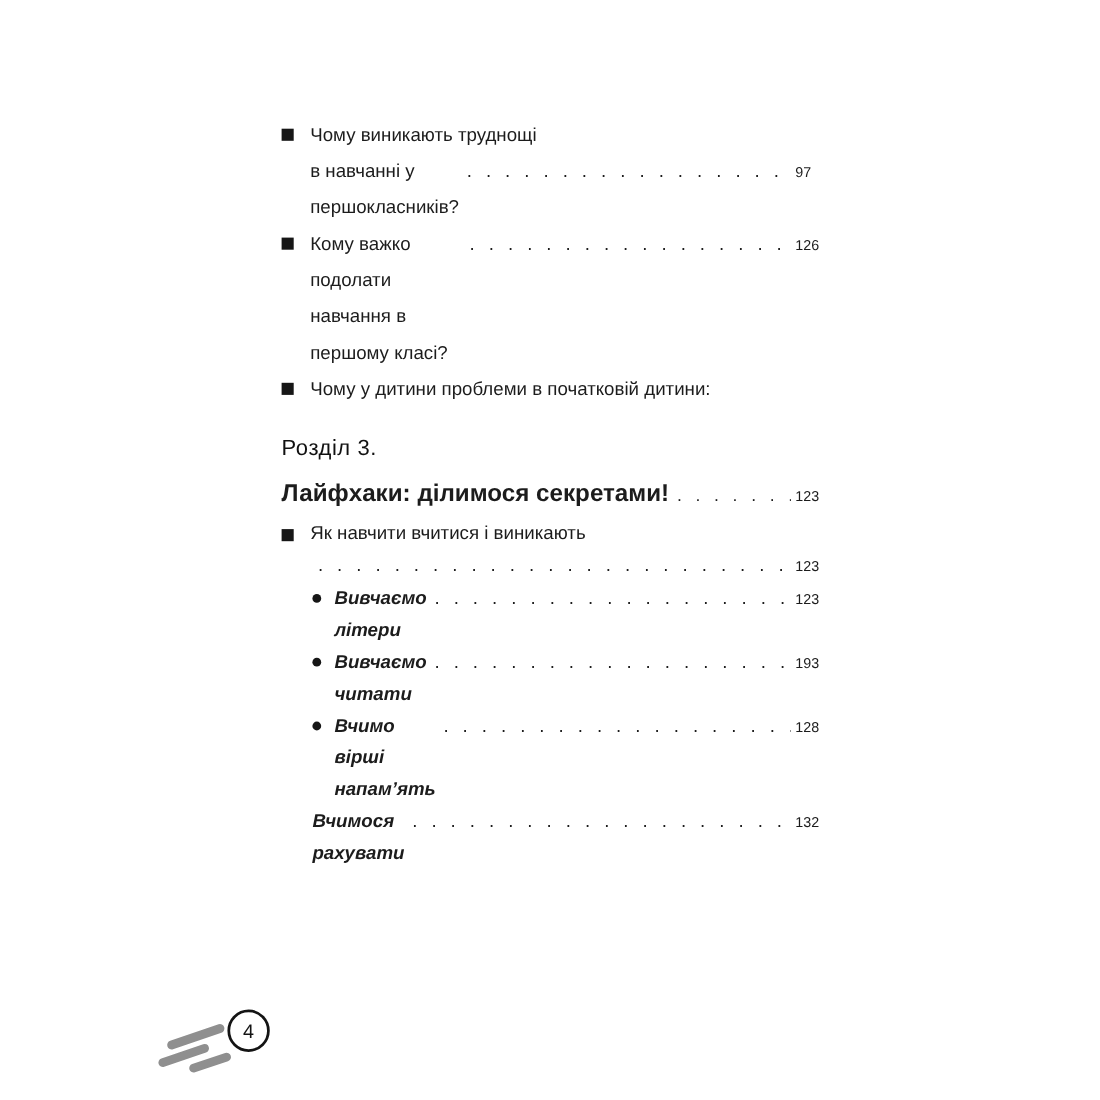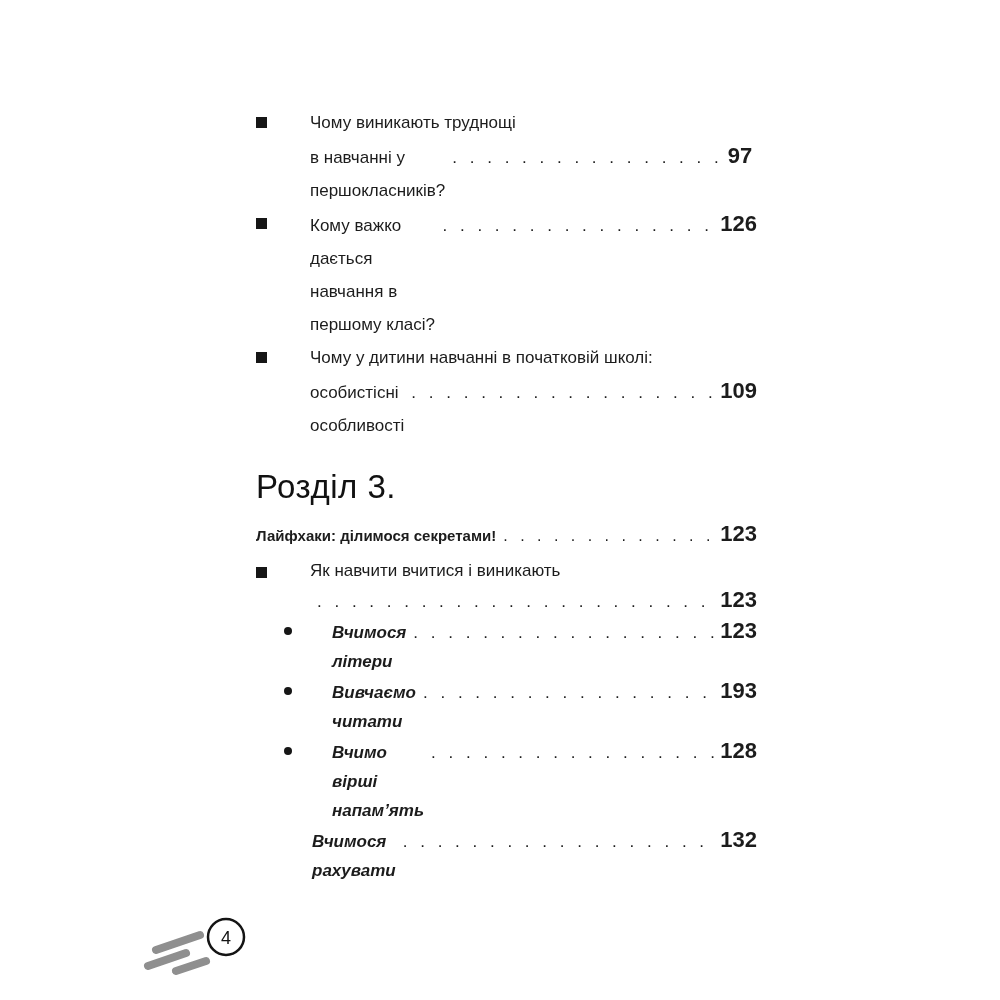--- a/index.html
+++ b/index.html
@@ -6,36 +6,36 @@
   html,body { width:1000px; height:1000px; background:#ffffff; overflow:hidden; }
   body { font-family:"Liberation Sans","DejaVu Sans",sans-serif; color:#1c1c1c; position:relative; }
 
   .toc { position:absolute; left:256px; top:106px; width:501px; }
 
   .entry { display:flex; align-items:flex-start; }
   .sq { width:11px; height:11px; background:#161616; flex:none; margin:11px 15px 0 0; }
   .rnd { width:8px; height:8px; background:#161616; border-radius:50%; flex:none; margin:11px 12px 0 0; }
   .body { flex:1 1 auto; min-width:0; }
 
-  .ln { display:flex; align-items:baseline; font-size:17px; line-height:33px;margin-left:28px; }
+  .ln { display:flex; align-items:baseline; font-size:17px; line-height:33px; }
   .s2 .ln { line-height:29px; }
 
   .leader { flex:1 1 auto; overflow:hidden; white-space:nowrap; margin:0 4px 0 7px; min-width:12px; }
   .leader::after {
     content:". . . . . . . . . . . . . . . . . . . . . . . . . . . . . . . . . . . . . . . . . . . . . . . .";
     letter-spacing:4px; color:#1c1c1c;
   }
-  .pg { font-weight:700; min-width:34px; text-align:center; flex:none; font-size:22px; }
+  .pg { font-weight:400; min-width:34px; text-align:left; flex:none; font-size:13px; }
 
   .sub { padding-left:28px; }
   .sub .ln span.txt { font-style:italic; font-weight:700; }
 
-  .chapter-label { font-size:33px; line-height:1.1; margin:27px 0 16px 0; letter-spacing:0.5px; color:#111; }
+  .chapter-label { font-size:20px; line-height:1.1; margin:27px 0 16px 0; letter-spacing:0.5px; color:#111; }
   .chapter-row { display:flex; align-items:baseline; margin-bottom:9px; }
-  .chapter-title { font-weight:700; font-size:15px; flex:none; }
+  .chapter-title { font-weight:700; font-size:22px; flex:none; }
 
   .footer { position:absolute; left:140px; top:903px; width:130px; height:82px; }
 </style>
 </head>
 <body>
 
 <div class="toc">
 
   <div class="s1">
 
@@ -50,39 +50,34 @@
           <span class="leader"></span>
           <span class="pg">97</span>
         </div>
       </div>
     </div>
 
     <div class="entry">
       <span class="sq"></span>
       <div class="body">
         <div class="ln">
-          <span class="txt">Кому важко дається навчання в першому класі?</span>
+          <span class="txt">Кому важко подолати навчання в першому класі?</span>
           <span class="leader"></span>
           <span class="pg">126</span>
         </div>
       </div>
     </div>
 
 
     <div class="entry">
       <span class="sq"></span>
       <div class="body">
         <div class="ln">
-            <span class="txt">Чому у дитини навчанні в початковій школі:</span>
+            <span class="txt">Чому у дитини проблеми в початковій дитини:</span>
           </div>
-        <div class="ln">
-          <span class="txt">особистісні особливості</span>
-          <span class="leader"></span>
-          <span class="pg">109</span>
-        </div>
       </div>
     </div>
 
   </div>
 
   <div class="chapter-label">Розділ 3.</div>
 
   <div class="chapter-row">
     <span class="chapter-title">Лайфхаки: ділимося секретами!</span>
     <span class="leader"></span>
@@ -101,21 +96,21 @@
           <span class="leader"></span>
           <span class="pg">123</span>
         </div>
       </div>
     </div>
 
     <div class="entry sub">
       <span class="rnd"></span>
       <div class="body">
         <div class="ln">
-          <span class="txt">Вчимося літери</span>
+          <span class="txt">Вивчаємо літери</span>
           <span class="leader"></span>
           <span class="pg">123</span>
         </div>
       </div>
     </div>
 
     <div class="entry sub">
       <span class="rnd"></span>
       <div class="body">
         <div class="ln">

